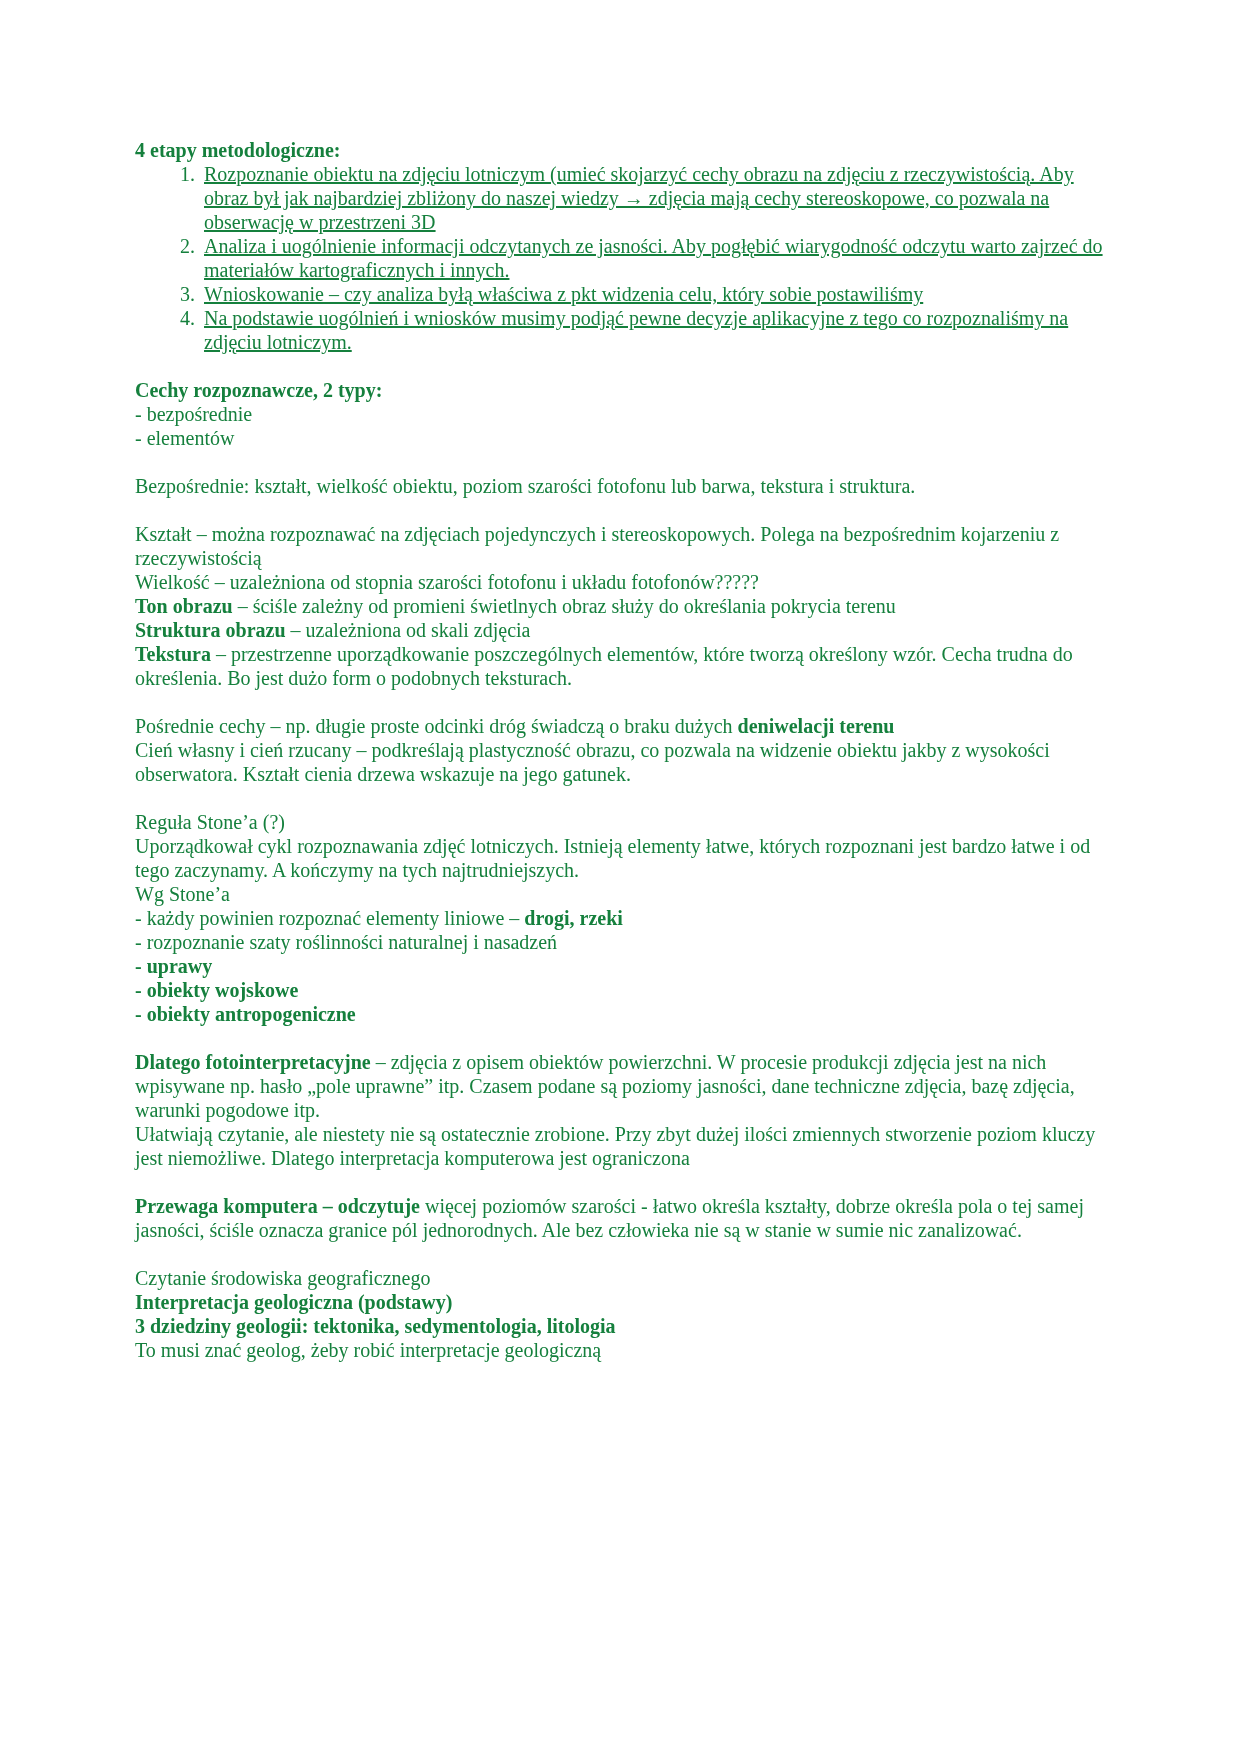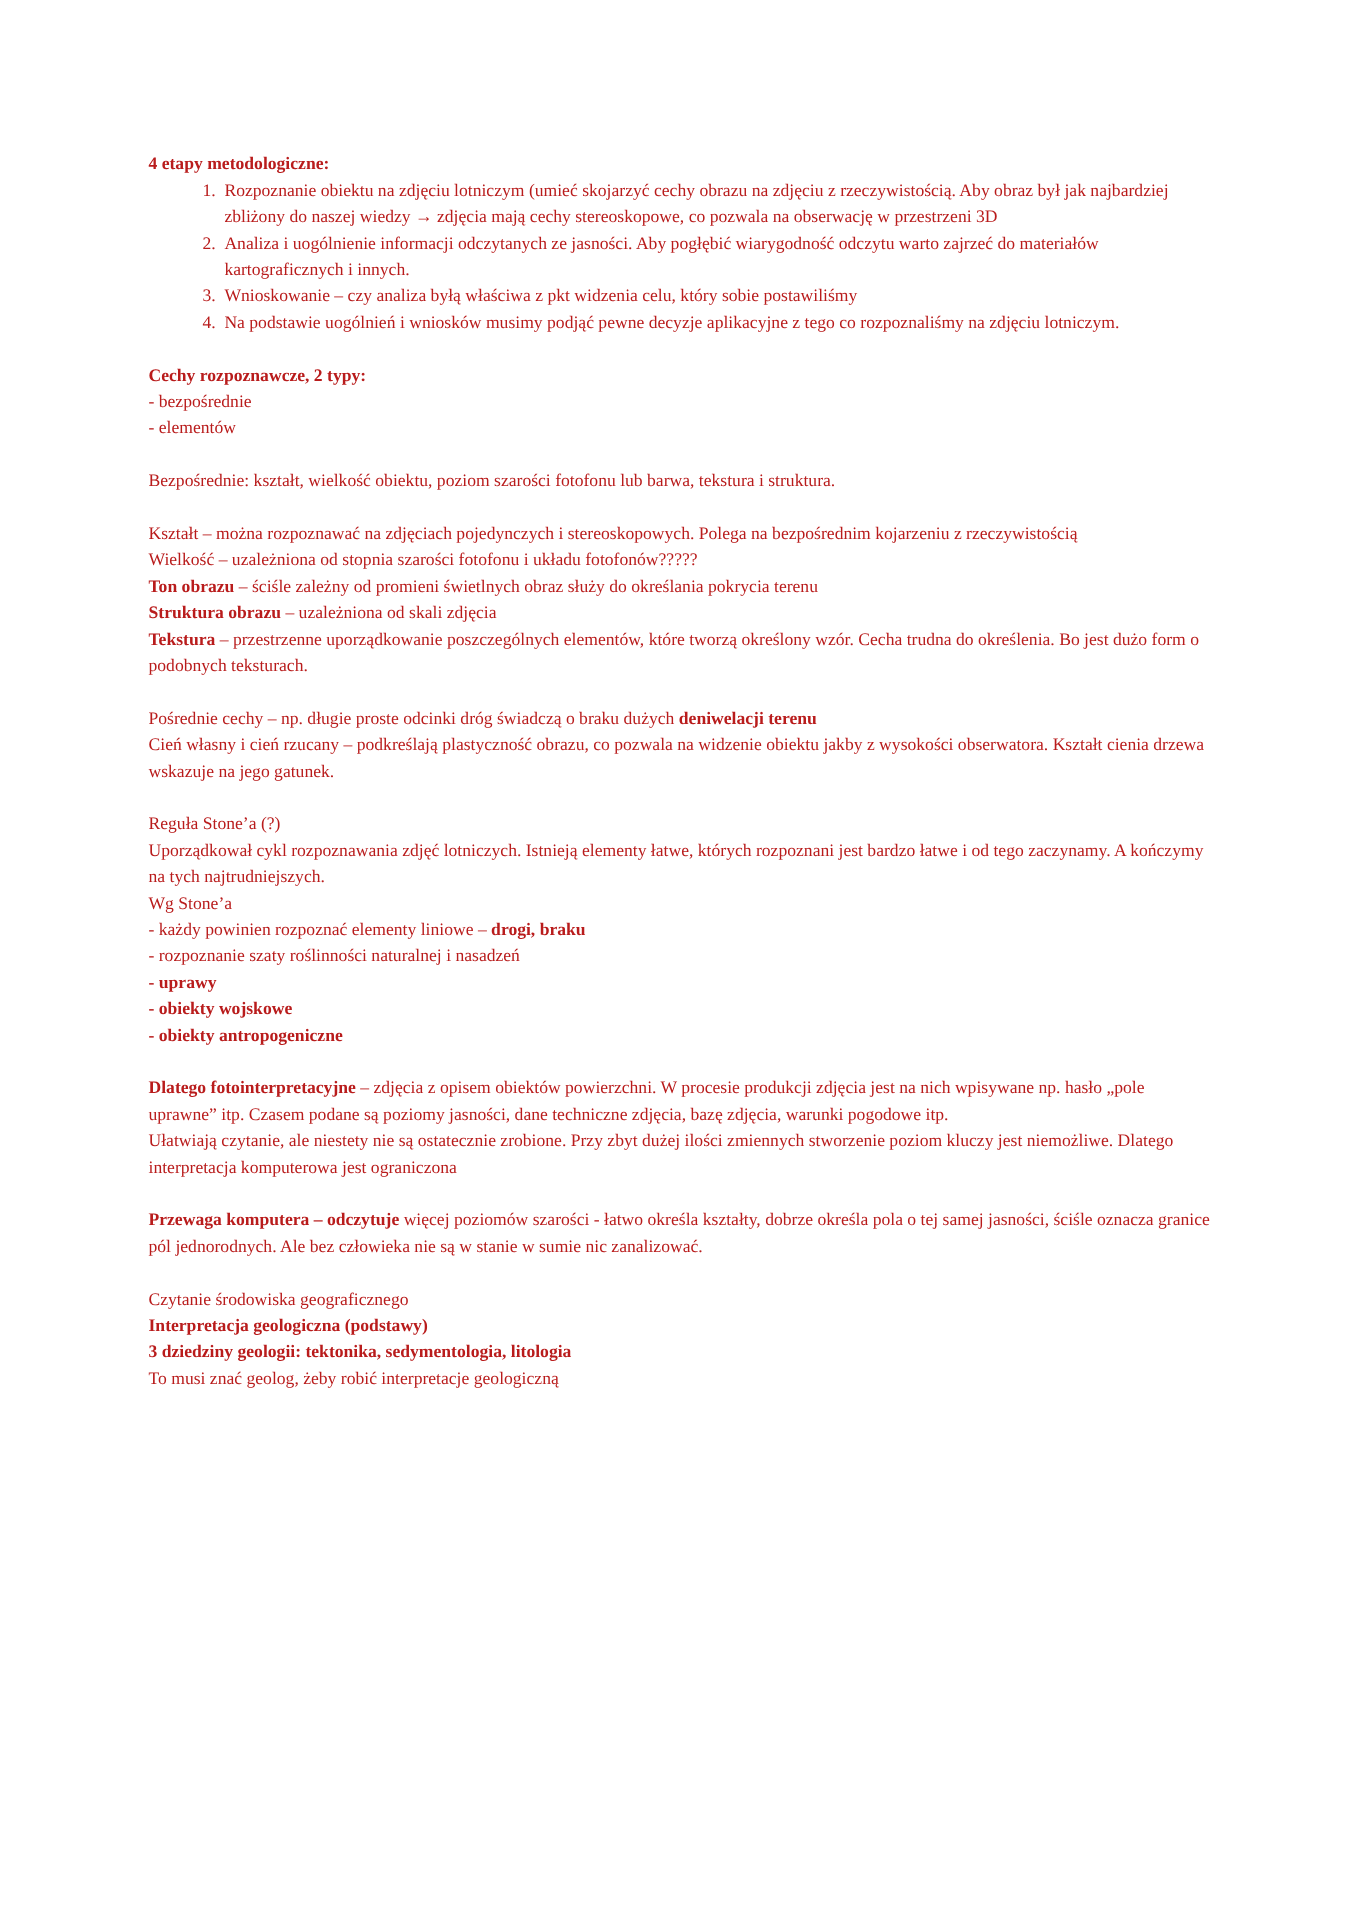--- a/index.html
+++ b/index.html
@@ -6,33 +6,33 @@
   html, body { background: #ffffff; }
   body {
     width: 1240px;
     min-height: 1754px;
     font-family: "Liberation Serif", serif;
   }
   .page {
     width: 1240px;
     min-height: 1754px;
     background: #ffffff;
-    color: #b91c1c;
-    font-size: 16px;
+    color: #15803d;
+    font-size: 20px;
     line-height: 24px;
     padding: 138px 135px 120px 135px;
   }
   .doc p { margin: 0; }
   .bold { font-weight: bold; }
   .doc ol {
     margin: 0;
     padding-left: 65px;
     list-style: decimal outside;
   }
-  .doc ol li { padding-left: 4px; }
+  .doc ol li { padding-left: 4px; text-decoration: underline; }
   .spacer { height: 24px; }
 </style>
 </head>
 <body>
 
 <div class="page">
   <div class="doc">
       <p><span class="bold">4 etapy metodologiczne:</span></p>
       <ol>
         <li><span>Rozpoznanie obiektu na zdjęciu lotniczym (umieć skojarzyć cechy obrazu na zdjęciu z rzeczywistością. Aby obraz był jak najbardziej zbliżony do naszej wiedzy → zdjęcia mają cechy stereoskopowe, co pozwala na obserwację w przestrzeni 3D</span></li>
@@ -52,21 +52,21 @@
       <p><span class="bold">Ton obrazu</span><span> – ściśle zależny od promieni świetlnych obraz służy do określania pokrycia terenu</span></p>
       <p><span class="bold">Struktura obrazu</span><span> – uzależniona od skali zdjęcia</span></p>
       <p><span class="bold">Tekstura</span><span> – przestrzenne uporządkowanie poszczególnych elementów, które tworzą określony wzór. Cecha trudna do określenia. Bo jest dużo form o podobnych teksturach.</span></p>
       <div class="spacer"></div>
       <p><span>Pośrednie cechy – np. długie proste odcinki dróg świadczą o braku dużych </span><span class="bold">deniwelacji terenu</span></p>
       <p><span>Cień własny i cień rzucany – podkreślają plastyczność obrazu, co pozwala na widzenie obiektu jakby z wysokości obserwatora. Kształt cienia drzewa wskazuje na jego gatunek.</span></p>
       <div class="spacer"></div>
       <p><span>Reguła Stone’a (?)</span></p>
       <p><span>Uporządkował cykl rozpoznawania zdjęć lotniczych. Istnieją elementy łatwe, których rozpoznani jest bardzo łatwe i od tego zaczynamy. A kończymy na tych najtrudniejszych.</span></p>
       <p><span>Wg Stone’a</span></p>
-      <p><span>- każdy powinien rozpoznać elementy liniowe – </span><span class="bold">drogi, braku</span></p>
+      <p><span>- każdy powinien rozpoznać elementy liniowe – </span><span class="bold">drogi, rzeki</span></p>
       <p><span>- rozpoznanie szaty roślinności naturalnej i nasadzeń</span></p>
       <p><span class="bold">- uprawy</span></p>
       <p><span class="bold">- obiekty wojskowe</span></p>
       <p><span class="bold">- obiekty antropogeniczne</span></p>
       <div class="spacer"></div>
       <p><span class="bold">Dlatego fotointerpretacyjne</span><span> – zdjęcia z opisem obiektów powierzchni. W procesie produkcji zdjęcia jest na nich wpisywane np. hasło „pole uprawne” itp. Czasem podane są poziomy jasności, dane techniczne zdjęcia, bazę zdjęcia, warunki pogodowe itp.</span></p>
       <p><span>Ułatwiają czytanie, ale niestety nie są ostatecznie zrobione. Przy zbyt dużej ilości zmiennych stworzenie poziom kluczy jest niemożliwe. Dlatego interpretacja komputerowa jest ograniczona</span></p>
       <div class="spacer"></div>
       <p><span class="bold">Przewaga komputera – odczytuje</span><span> więcej poziomów szarości  - łatwo określa kształty, dobrze określa pola o tej samej jasności, ściśle oznacza granice pól jednorodnych. Ale bez człowieka nie są w stanie w sumie nic zanalizować.</span></p>
       <div class="spacer"></div>

